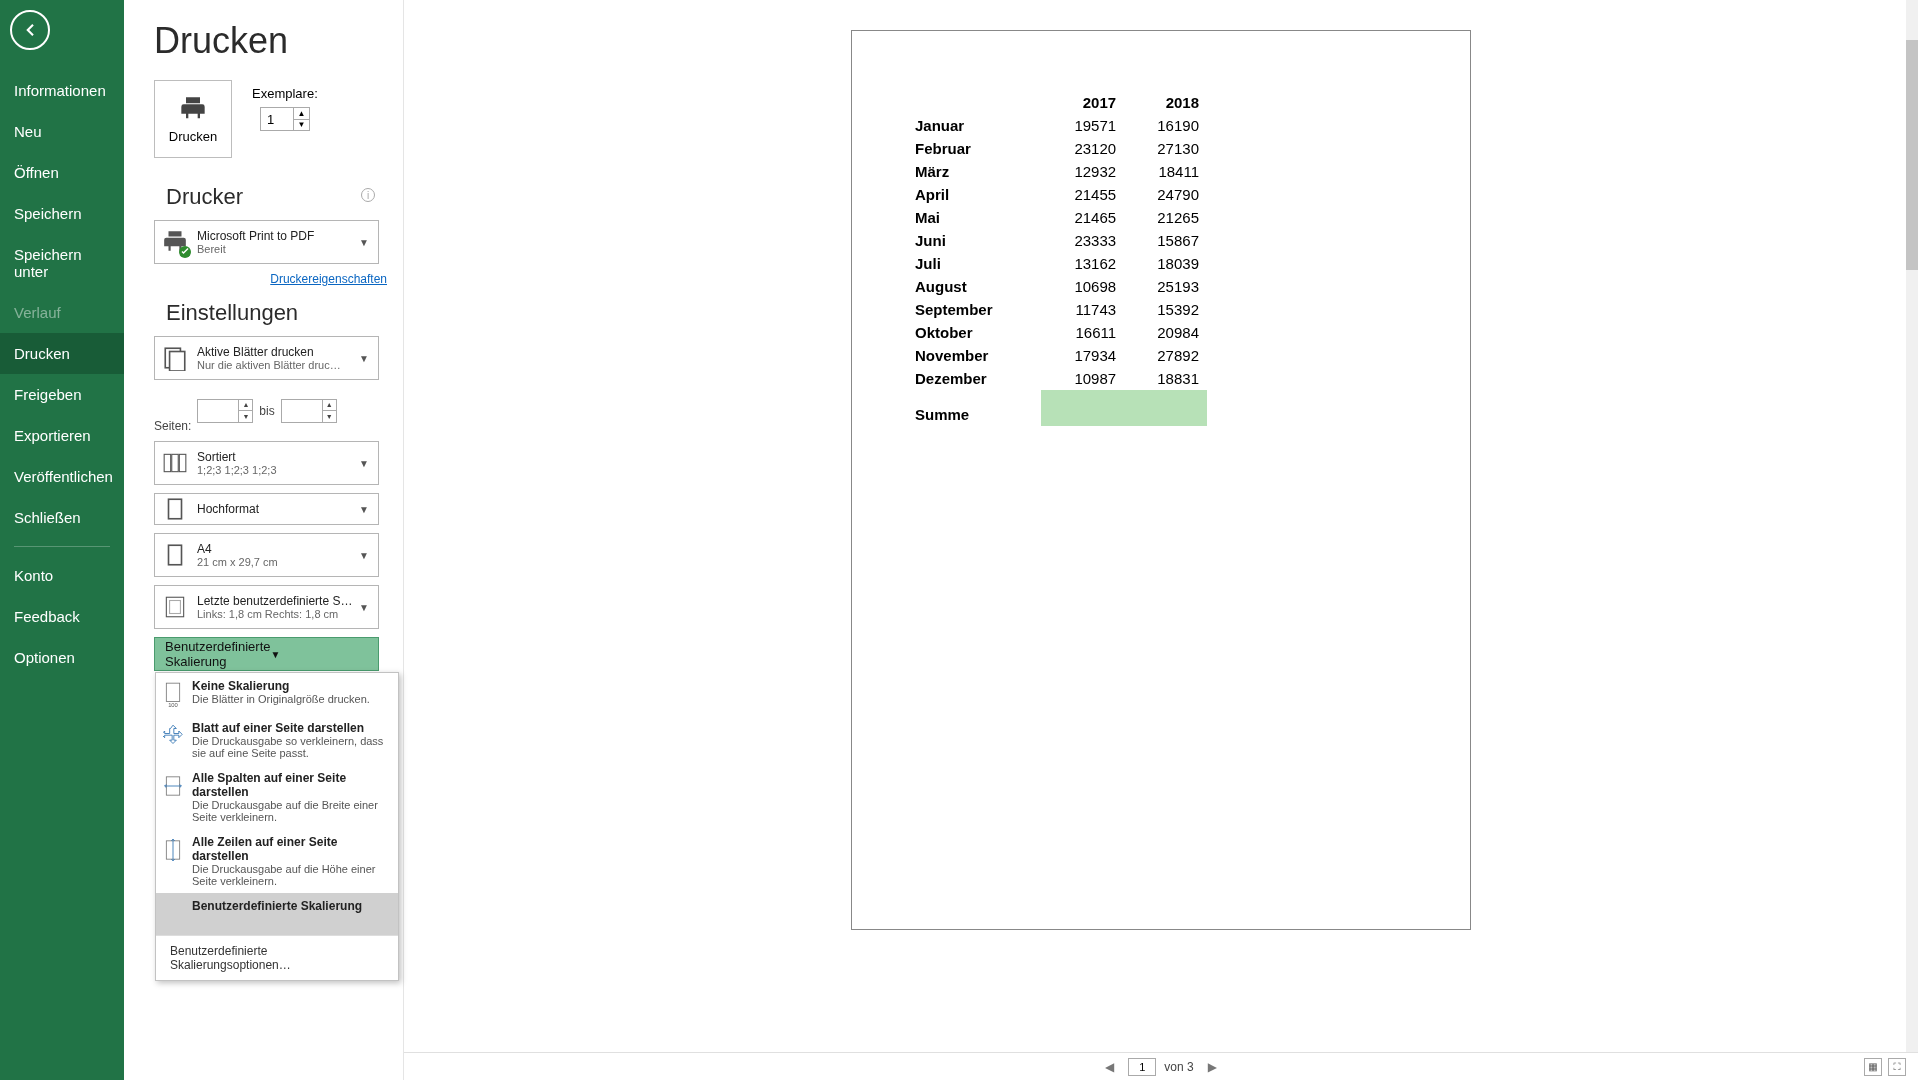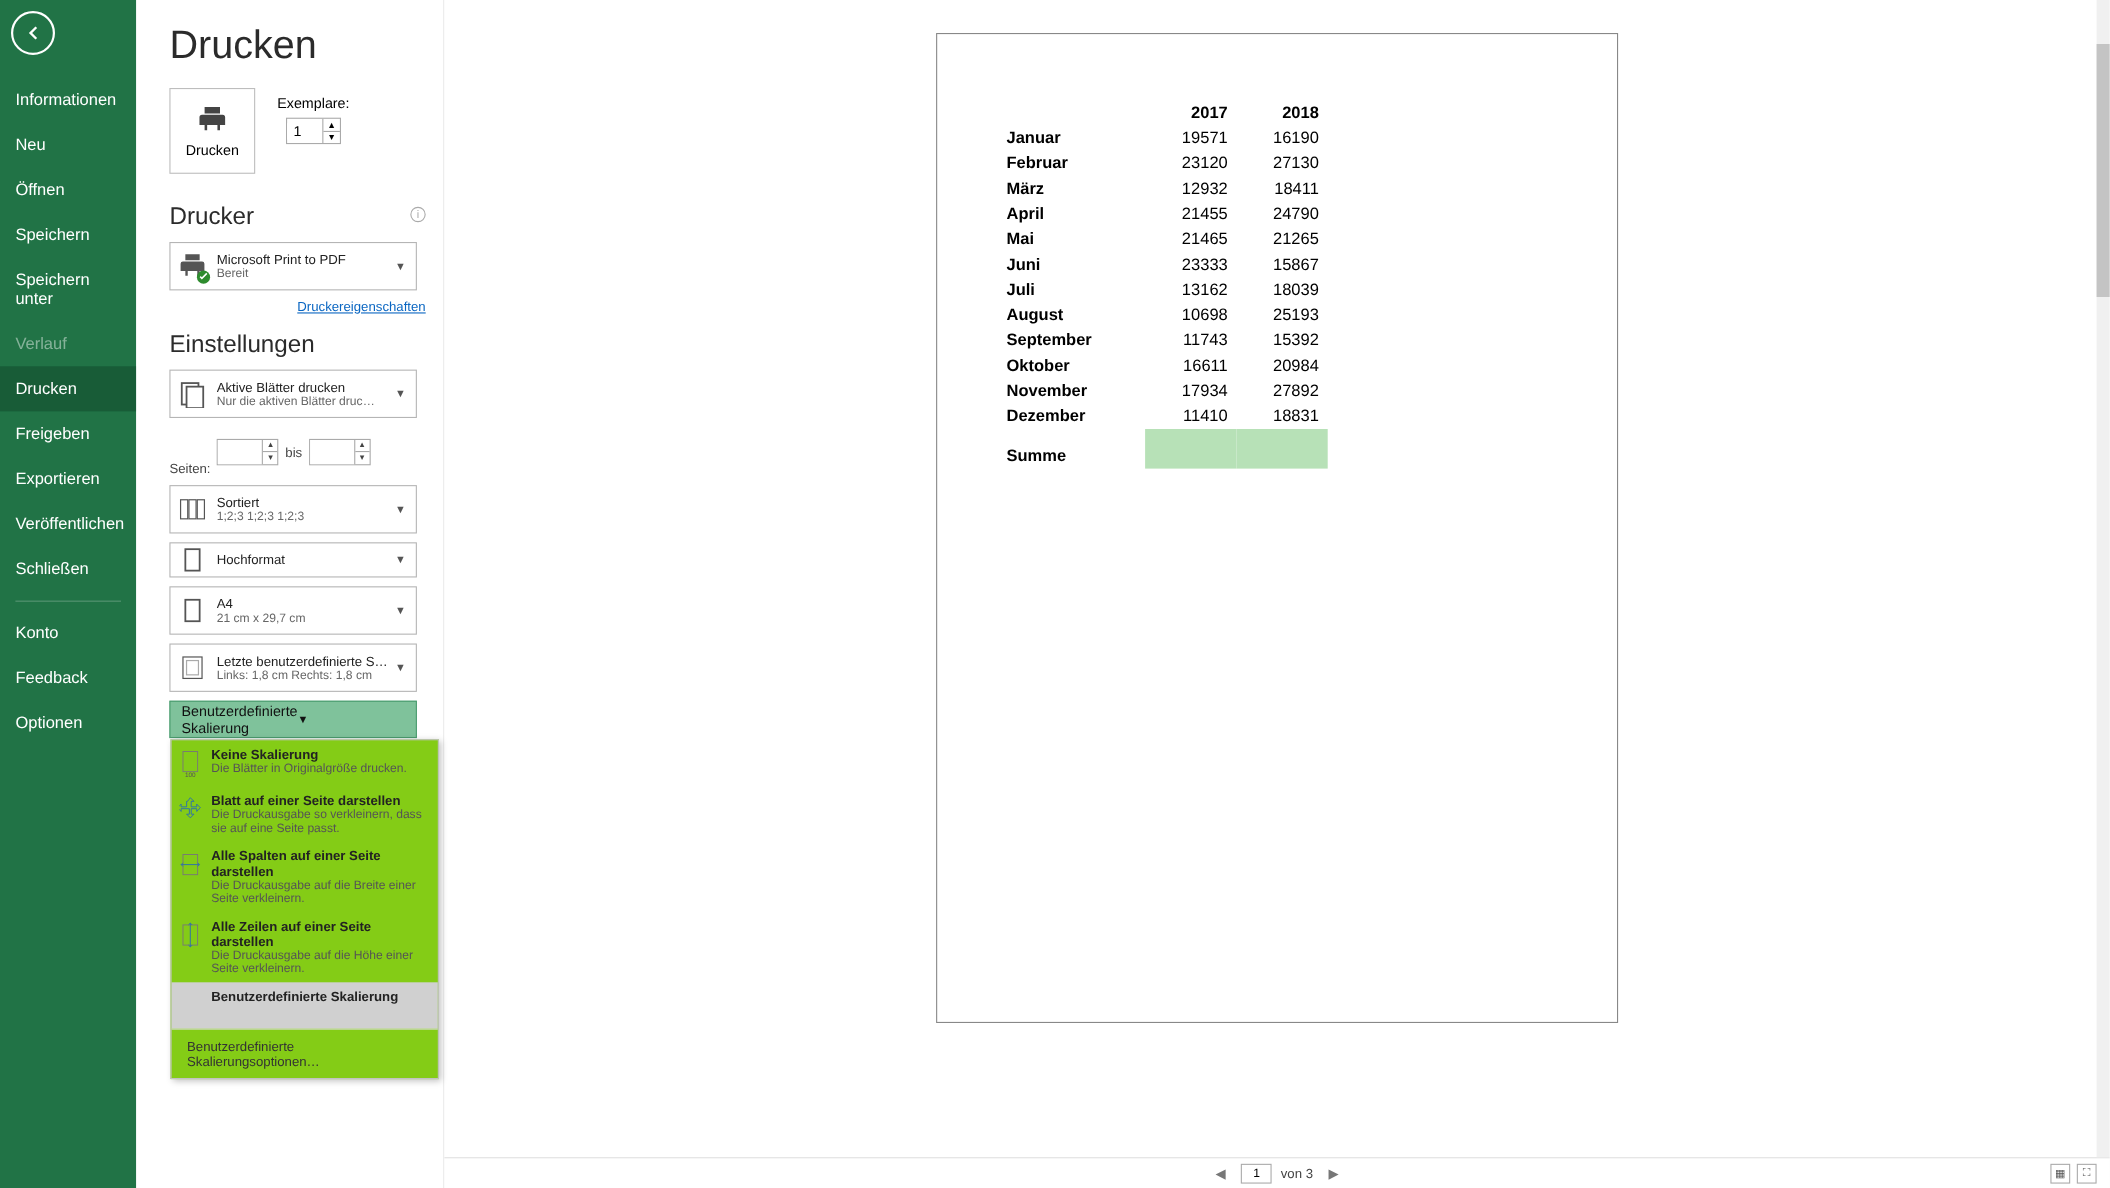--- a/index.html
+++ b/index.html
@@ -24,21 +24,21 @@
 .print-row { display: flex; align-items: flex-start; gap: 20px; margin-bottom: 26px; }
 .print-btn { width: 78px; height: 78px; border: 1px solid #bdbdbd; background:#fff; display:flex; flex-direction:column; align-items:center; justify-content:center; cursor:pointer; font-size:13px; }
 .print-btn svg { width: 28px; height:28px; fill:#444; margin-bottom:6px; }
 .copies-row { display:flex; align-items:center; gap:6px; font-size:13px; margin-top:6px;flex-direction:column; }
 .spinner { width:50px; height:24px; border:1px solid #aaa; display:flex; align-items:center; position:relative; }
 .spinner input { width:32px; border:none; outline:none; font-size:13px; padding-left:6px; }
 .spinner .arrows { width:16px; height:100%; border-left:1px solid #aaa; display:flex; flex-direction:column; }
 .spinner .arrows div { flex:1; display:flex; align-items:center; justify-content:center; font-size:8px; cursor:pointer; }
 .spinner .arrows div:first-child { border-bottom:1px solid #aaa; }
 
-.section-heading { font-size: 22px; font-weight: 300; color: #2b2b2b; margin: 6px 0 10px; position:relative; }
+.section-heading { font-size: 22px; font-weight: 300; color: #2b2b2b; margin: 6px 12px 10px; position:relative; }
 .info-icon { position:absolute; right:0; top:4px; width:14px; height:14px; border:1px solid #aaa; border-radius:50%; font-size:10px; color:#aaa; display:flex; align-items:center; justify-content:center; }
 
 .dropdown { width: 225px; border:1px solid #b5b5b5; background:#fff; display:flex; align-items:center; padding:13px 6px; position:relative; cursor:pointer; margin-bottom:8px; height:44px; }
 .dropdown .dd-icon { width:28px; height:28px; margin-right:8px; display:flex; align-items:center; justify-content:center; flex-shrink:0;}
 .dropdown .dd-icon svg { width:26px; height:26px; }
 .dropdown .dd-text { flex:1; overflow:hidden; }
 .dropdown .dd-line1 { font-size:12px; color:#222; white-space:nowrap; overflow:hidden; text-overflow:ellipsis;}
 .dropdown .dd-line2 { font-size:11px; color:#666; white-space:nowrap; overflow:hidden; text-overflow:ellipsis;}
 .dropdown .caret { width:16px; font-size:10px; color:#555; text-align:center;}
 .dropdown.single-line { height:32px; }
@@ -53,21 +53,21 @@
 .pages-row label { flex-shrink:0;margin-top:31px;}
 .pg-spin { width:56px; height:24px; border:1px solid #aaa; display:flex; position:relative; }
 .pg-spin input { flex:1; border:none; outline:none; padding-left:4px; font-size:12px; width:38px;}
 .pg-spin .arrows { width:14px; border-left:1px solid #aaa; display:flex; flex-direction:column;}
 .pg-spin .arrows div{flex:1; font-size:7px; display:flex; align-items:center; justify-content:center; cursor:pointer;}
 .pg-spin .arrows div:first-child{border-bottom:1px solid #aaa;}
 
 .scaling-dd { width:225px; height:34px; background:#7fc29b; border:1px solid #4a9b6e; color:#111; display:flex; align-items:center; padding:0 10px; cursor:pointer; position:relative;}
 .scaling-dd span { flex:1; font-size:13px;}
 .scaling-dd .caret{font-size:10px;}
-.dd-menu { position:absolute; top:34px; left:0; width:244px; background:#84cc16; border:1px solid #c2c2c2; box-shadow:2px 2px 6px rgba(0,0,0,.25); z-index:20;}
+.dd-menu { position:absolute; top:34px; left:0; width:244px; background:#ffffff; border:1px solid #c2c2c2; box-shadow:2px 2px 6px rgba(0,0,0,.25); z-index:20;}
 .dd-menu-item { display:flex; padding:6px 10px 6px 6px; gap:8px; cursor:pointer; font-size:12px;}
 .dd-menu-item.selected{ background:#d0d0d0;}
 .dd-menu-item .mi-icon{ width:22px; height:30px; flex-shrink:0; display:flex; align-items:center; justify-content:center;}
 .dd-menu-item .mi-icon svg{width:20px; height:26px;}
 .dd-menu-item .mi-text .t1{ font-weight:700; font-size:12px; color:#222;}
 .dd-menu-item .mi-text .t2{ font-size:11px; color:#555;}
 .dd-menu-footer{ border-top:1px solid #ddd; padding:8px 14px; font-size:12px; color:#333; cursor:pointer;}
 
 
 .preview-col { flex:1; background:#fff; position:relative; display:flex; flex-direction:column; }
@@ -381,21 +381,21 @@
                     <td class="num">16611</td>
                     <td class="num">20984</td>
                   </tr>
                   <tr>
                     <td class="rowhead">November</td>
                     <td class="num">17934</td>
                     <td class="num">27892</td>
                   </tr>
                   <tr>
                     <td class="rowhead">Dezember</td>
-                    <td class="num">11410</td>
+                    <td class="num">10987</td>
                     <td class="num">18831</td>
                   </tr>
                 </tbody>
               <tbody>
                 <tr class="sum-row">
                   <td class="rowhead">Summe</td>
                   <td class="sum-cell"></td>
                   <td class="sum-cell"></td>
                 </tr>
               </tbody>

